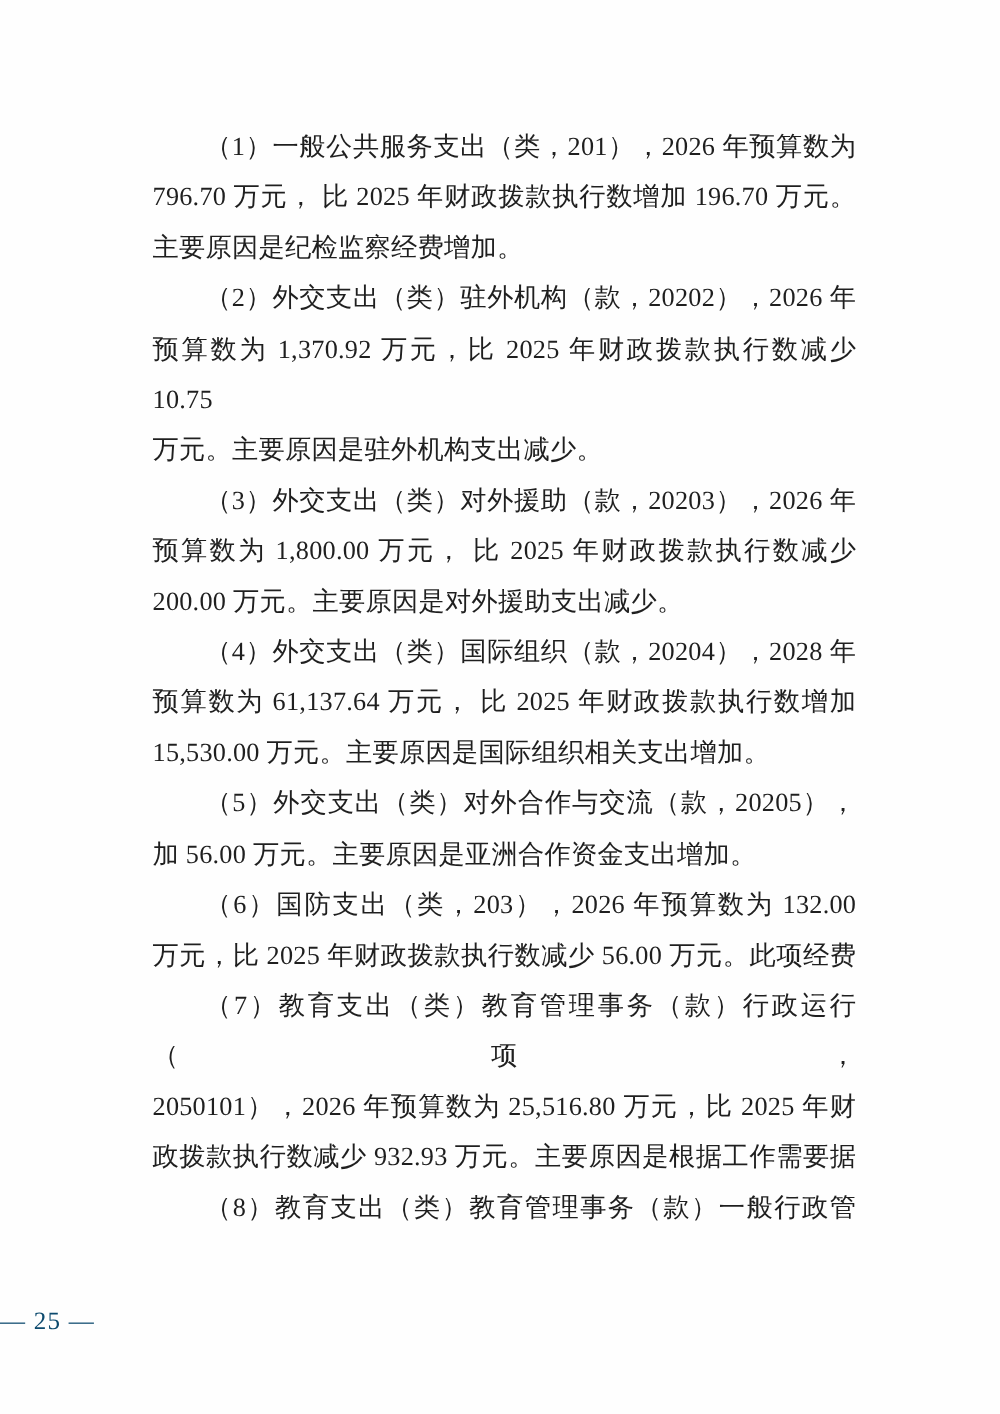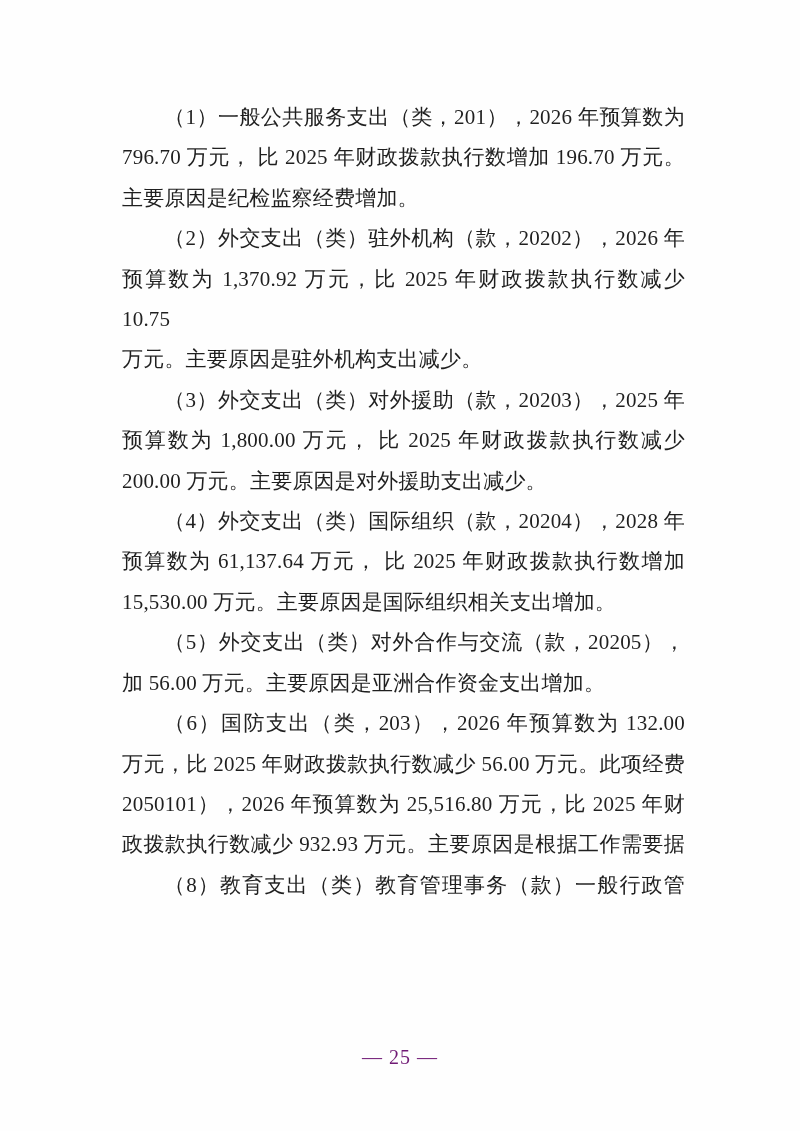--- a/index.html
+++ b/index.html
@@ -36,45 +36,45 @@
     text-indent: 2em;
   }
   .line.para-end {
     text-align-last: left;
   }
   .footer {
     position: absolute;
     left: 0;
     top: 1046px;
     width: 800px;
-    text-align: center;
     font-size: 20px;
-    color: #701a75;
+    color: #0c4a6e;
     letter-spacing: 1px;
   }
 </style>
 </head>
 <body>
 
 <div class="page">
   <div class="doc-body">
       <div class="line para-start">（1）一般公共服务支出（类，201），2026 年预算数为</div>
       <div class="line">796.70 万元， 比 2025 年财政拨款执行数增加 196.70 万元。</div>
       <div class="line para-end">主要原因是纪检监察经费增加。</div>
       <div class="line para-start">（2）外交支出（类）驻外机构（款，20202），2026 年</div>
       <div class="line">预算数为 1,370.92 万元，比 2025 年财政拨款执行数减少 10.75</div>
       <div class="line para-end">万元。主要原因是驻外机构支出减少。</div>
-      <div class="line para-start">（3）外交支出（类）对外援助（款，20203），2025 年</div>
+      <div class="line para-start">（3）外交支出（类）对外援助（款，20203），2026 年</div>
       <div class="line">预算数为 1,800.00 万元， 比 2025 年财政拨款执行数减少</div>
       <div class="line para-end">200.00 万元。主要原因是对外援助支出减少。</div>
       <div class="line para-start">（4）外交支出（类）国际组织（款，20204），2028 年</div>
       <div class="line">预算数为 61,137.64 万元， 比 2025 年财政拨款执行数增加</div>
       <div class="line para-end">15,530.00 万元。主要原因是国际组织相关支出增加。</div>
       <div class="line para-start">（5）外交支出（类）对外合作与交流（款，20205），</div>
       <div class="line para-end">加 56.00 万元。主要原因是亚洲合作资金支出增加。</div>
       <div class="line para-start">（6）国防支出（类，203），2026 年预算数为 132.00</div>
       <div class="line">万元，比 2025 年财政拨款执行数减少 56.00 万元。此项经费</div>
+      <div class="line para-start">（7）教育支出（类）教育管理事务（款）行政运行（项，</div>
       <div class="line">2050101），2026 年预算数为 25,516.80 万元，比 2025 年财</div>
       <div class="line">政拨款执行数减少 932.93 万元。主要原因是根据工作需要据</div>
       <div class="line para-start">（8）教育支出（类）教育管理事务（款）一般行政管</div>
     </div>
   <div class="footer">— 25 —</div>
 </div>
 
 </body></html>

